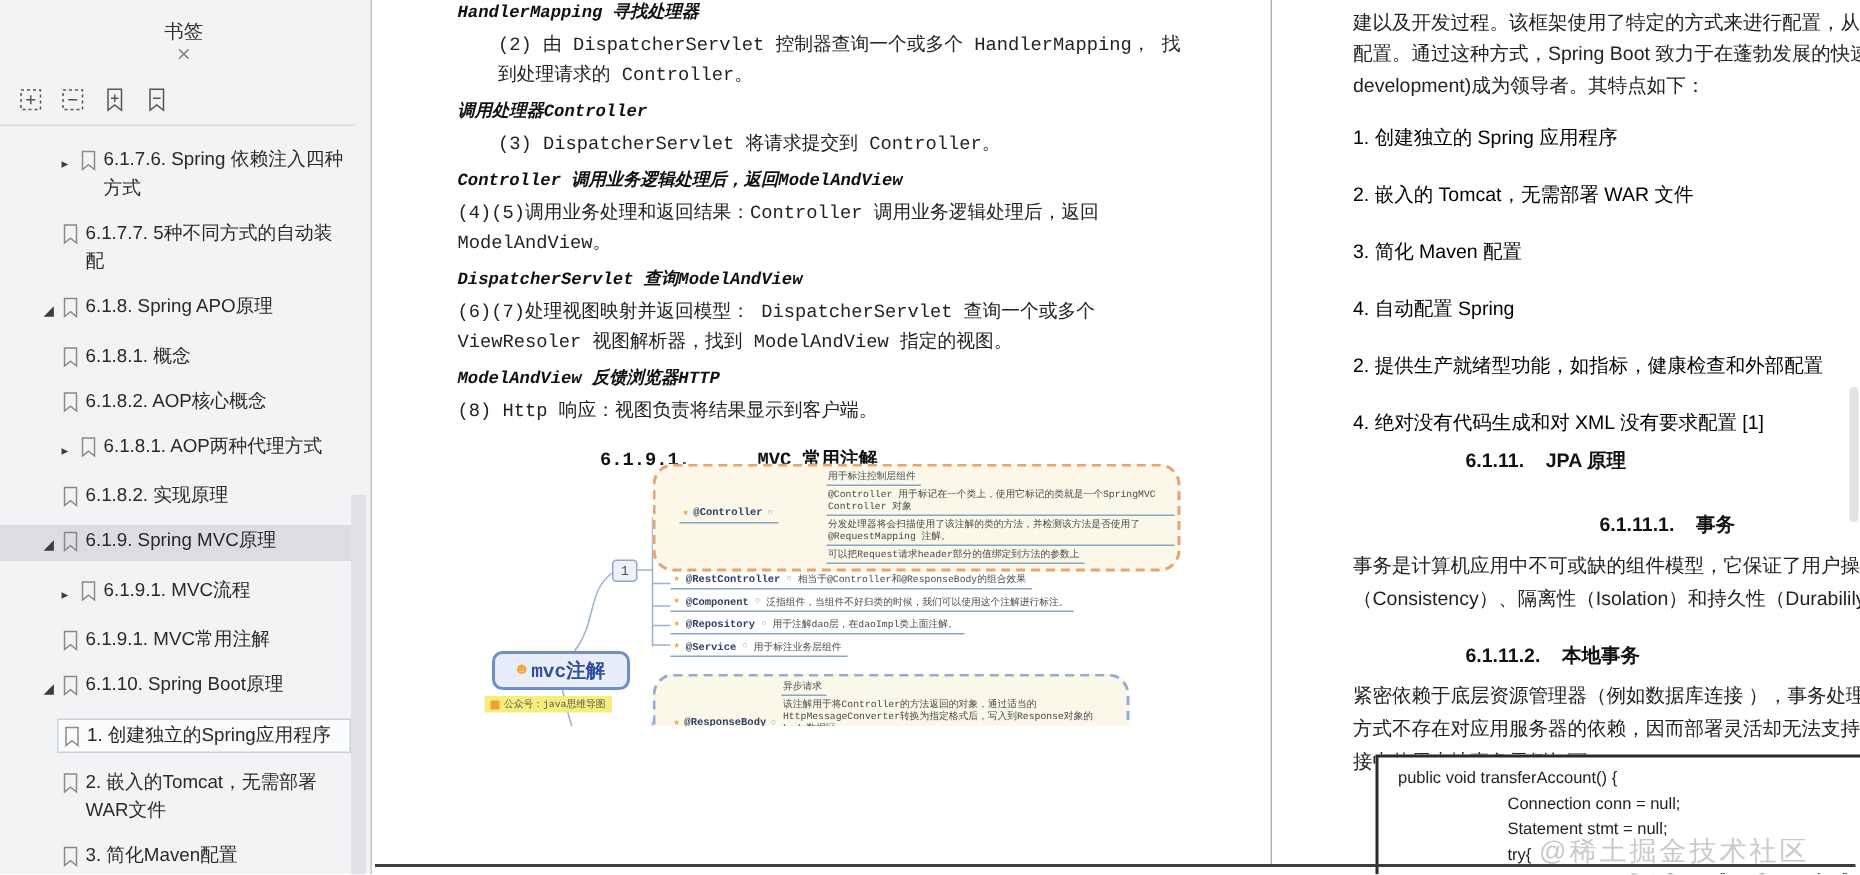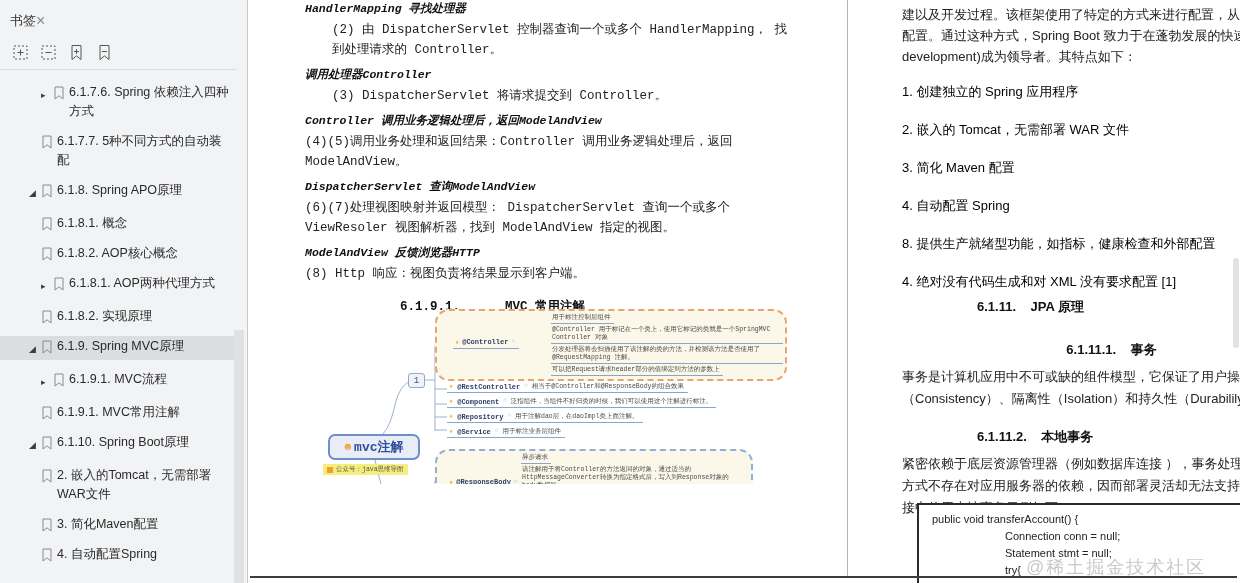--- a/index.html
+++ b/index.html
@@ -3,22 +3,22 @@
 <meta charset="utf-8">
 <style>
   * { margin:0; padding:0; box-sizing:border-box; }
   html,body { width:1240px; height:583px; overflow:hidden; background:#fff;
     font-family:"Liberation Sans","DejaVu Sans",sans-serif; }
   .app { position:relative; width:1240px; height:583px; display:flex; }
 
   
   .sidebar { position:relative; width:248px; height:583px; background:#f2f3f5;
     border-right:1px solid #c8c8c8; flex:none; overflow:hidden; }
-  .sb-header { display:flex; justify-content:flex-start; align-items:center;
-    padding:12px 12px 8px 10px; }
+  .sb-header { display:flex; justify-content:space-between; align-items:center;
+    padding:12px 12px 8px 10px;flex-direction:column; }
   .sb-title { font-size:13px; color:#333; }
   .sb-close { font-size:16px; color:#8a8a8a; line-height:14px; cursor:pointer; }
   .sb-tools { display:flex; gap:11px; padding:6px 0 8px 12px; border-bottom:1px solid #dcdcdc;
     margin-right:10px; }
   .sb-tools svg { display:block; }
   .sb-list { padding:12px 0 0 0; width:234px; }
   .bm-item { display:flex; align-items:flex-start; line-height:19px; margin-bottom:9px;
     padding-top:1px; padding-bottom:1px; }
   .level-1 { padding-left:29px; }
   .level-2 { padding-left:41px; }
@@ -220,20 +220,27 @@
         </div>
 
         <div class="bm-item level-1 arrow-expanded">
           <span class="arrow">◢</span>
           <svg class="bmk" width="12" height="14" viewBox="0 0 12 14">
             <path d="M2 1h8v12L6 9.8 2 13z" fill="none" stroke="#8a8a8a"></path>
           </svg>
           <span class="bm-label">6.1.10. Spring Boot原理</span>
         </div>
 
+        <div class="bm-item level-2 arrow-none focused">
+
+          <svg class="bmk" width="12" height="14" viewBox="0 0 12 14">
+            <path d="M2 1h8v12L6 9.8 2 13z" fill="none" stroke="#8a8a8a"></path>
+          </svg>
+          <span class="bm-label">1. 创建独立的Spring应用程序</span>
+        </div>
 
         <div class="bm-item level-2 arrow-none">
 
           <svg class="bmk" width="12" height="14" viewBox="0 0 12 14">
             <path d="M2 1h8v12L6 9.8 2 13z" fill="none" stroke="#8a8a8a"></path>
           </svg>
           <span class="bm-label">2. 嵌入的Tomcat，无需部署WAR文件</span>
         </div>
 
         <div class="bm-item level-2 arrow-none">
@@ -406,21 +413,21 @@
     <section class="page page-right">
       <div class="rdoc">
         <div class="iline">建以及开发过程。该框架使用了特定的方式来进行配置，从而使开发</div>
         <div class="iline">配置。通过这种方式，Spring Boot 致力于在蓬勃发展的快速应用</div>
         <div class="iline">development)成为领导者。其特点如下：</div>
 
         <div class="feat first">1. 创建独立的 Spring 应用程序</div>
         <div class="feat">2. 嵌入的 Tomcat，无需部署 WAR 文件</div>
         <div class="feat">3. 简化 Maven 配置</div>
         <div class="feat">4. 自动配置 Spring</div>
-        <div class="feat">8. 提供生产就绪型功能，如指标，健康检查和外部配置</div>
+        <div class="feat">2. 提供生产就绪型功能，如指标，健康检查和外部配置</div>
         <div class="feat">4. 绝对没有代码生成和对 XML 没有要求配置 [1]</div>
 
         <div class="rh h-jpa">6.1.11.    JPA 原理</div>
         <div class="rh h-tx">6.1.11.1.    事务</div>
         <div class="tx-block">
           <div class="rp">事务是计算机应用中不可或缺的组件模型，它保证了用户操作的原</div>
           <div class="rp">（Consistency）、隔离性（Isolation）和持久性（Durabilily）。</div>
         </div>
         <div class="rh h-local">6.1.11.2.    本地事务</div>
         <div class="tx-block">

